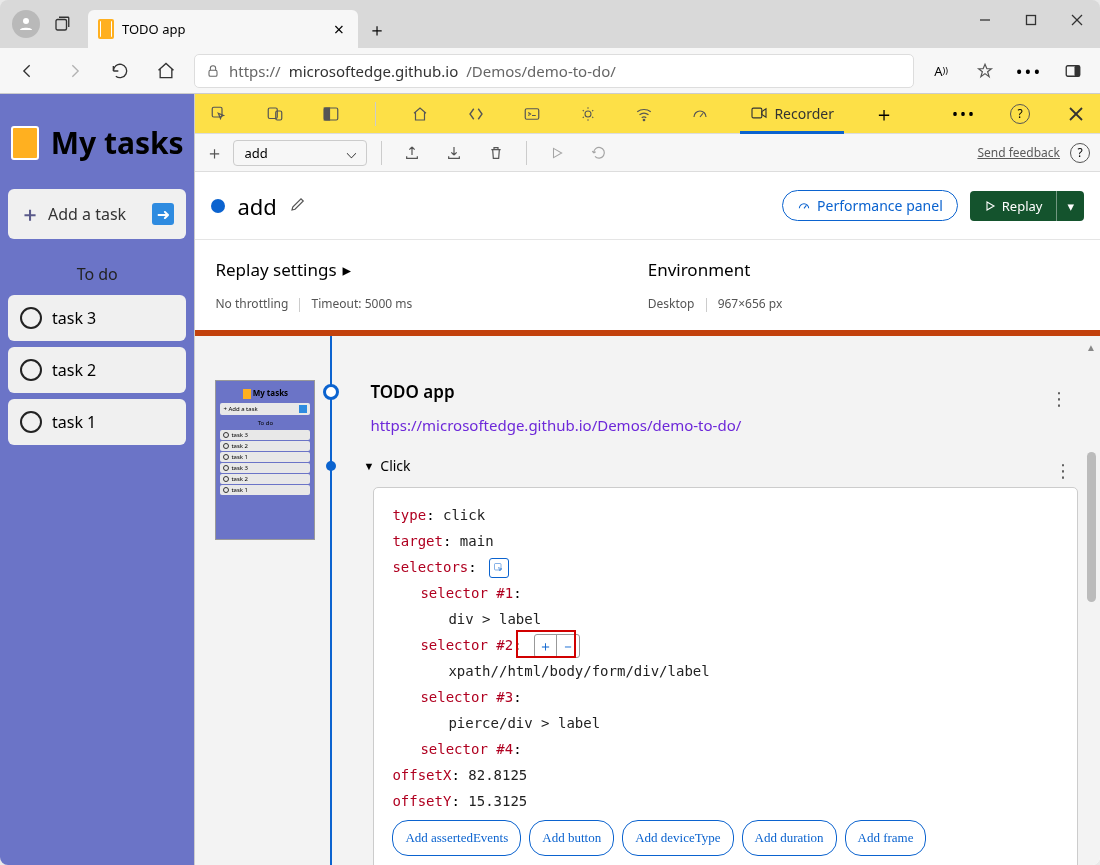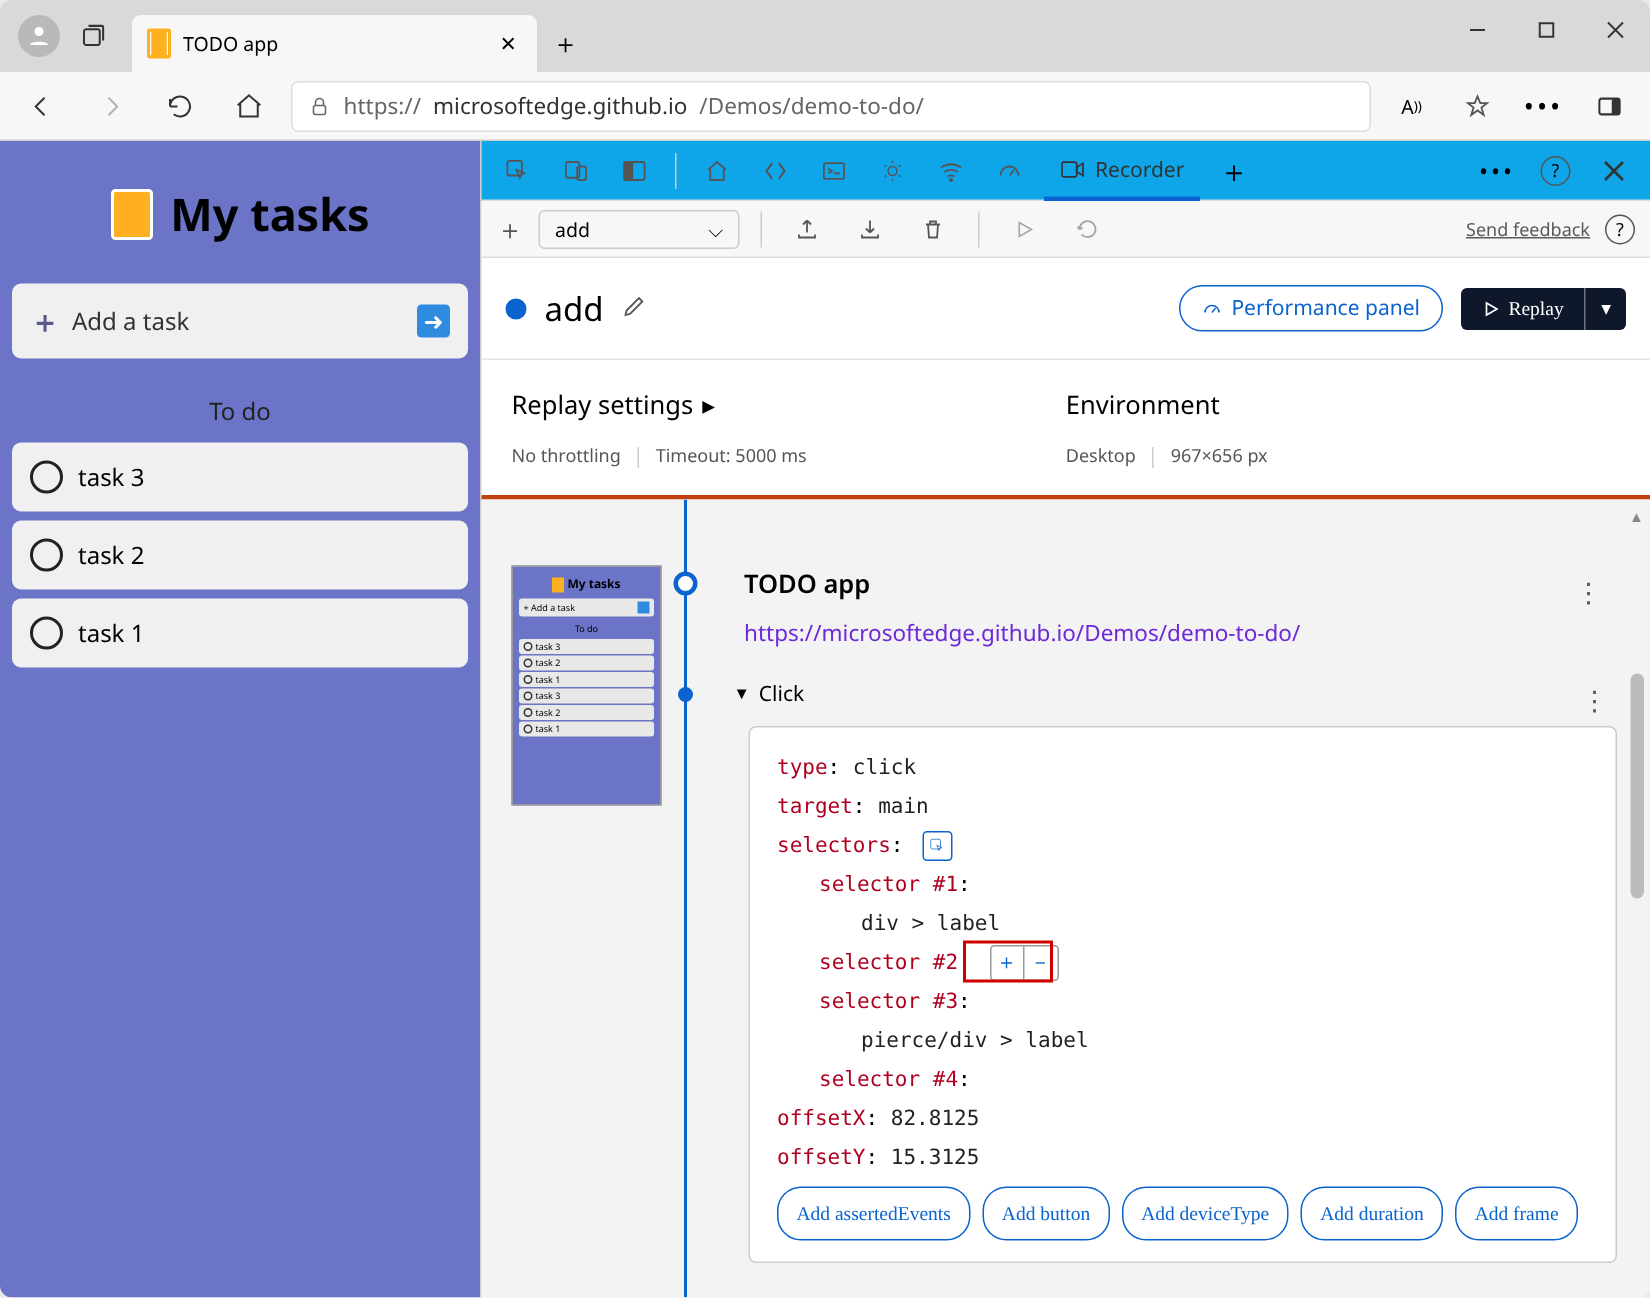--- a/index.html
+++ b/index.html
@@ -34,42 +34,42 @@
 .app-title-icon { width: 28px; height: 34px; background: #ffb020; border-radius: 3px; border: 2px solid #fff; position: relative; }
 .app-title h1 { font-size: 30px; font-weight: 700; color: #000; }
 .add-task { background: #f0f0f0; border-radius: 6px; height: 50px; display: flex; align-items: center; padding: 0 12px; gap: 8px; font-size: 16px; color: #333; margin-bottom: 18px; }
 .add-task .go { margin-left: auto; width:22px; height:22px; background:#2e8be0; border-radius:3px; display:flex; align-items:center; justify-content:center; color:#fff; }
 .todo-hdr { text-align:center; font-size:16px; color:#222; padding: 6px 0 10px 0; }
 .task-item { background:#f0f0f0; border-radius:6px; height:46px; display:flex; align-items:center; padding:0 12px; gap:10px; font-size:16px; margin-bottom:6px; }
 .task-circle { width:22px; height:22px; border:2.5px solid #222; border-radius:50%; }
 
 
 .devtools { flex: 1; background: #fff; display: flex; flex-direction: column; border-left: 1px solid #ccc; position: relative; }
-.dev-tabs { height: 40px; display:flex; align-items:center; padding: 0 8px; gap: 7px; border-bottom:1px solid #ddd; background: #0ea5e9; }
+.dev-tabs { height: 40px; display:flex; align-items:center; padding: 0 8px; gap: 24px; border-bottom:1px solid #ddd; background: #fde047; }
 .dev-tab-icon { width: 32px; height: 32px; display:flex; align-items:center; justify-content:center; }
 .dev-sep { width:1px; height:24px; background:#ccc; margin:0 4px; }
 .recorder-tab { display:flex; align-items:center; gap:6px; padding: 0 10px; height: 38px; border-bottom: 3px solid #0b63cf; font-size:14px; color:#333; margin-top:2px; }
 .dev-tabs .spacer { flex:1; }
 
 .rec-toolbar { height: 38px; display:flex; align-items:center; padding:0 10px; gap:10px; border-bottom:1px solid #ddd; background: #f7f7f7;}
 .rec-select { display:flex; align-items:center; gap:12px; border:1px solid #ccc; border-radius:4px; padding: 3px 10px; font-size:13px; min-width: 134px; justify-content:space-between; }
 .rec-toolbar .spacer { flex:1; }
 .link { color:#5a5a5a; text-decoration: underline; font-size:12px; }
 .help-circle { width:20px; height:20px; border:1.5px solid #555; border-radius:50%; display:flex; align-items:center; justify-content:center; font-size:12px; }
 
 .rec-header { padding: 18px 16px; display:flex; align-items:center; gap:12px; border-bottom:1px solid #e5e5e5; }
 .rec-dot { width:14px; height:14px; background:#0b63cf; border-radius:50%; }
 .rec-name { font-size:22px; }
 .rec-header .spacer { flex:1; }
 .perf-btn { border:1px solid #0b63cf; color:#0b63cf; border-radius:18px; padding: 5px 14px; display:flex; align-items:center; gap:6px; font-size:14px; }
-.replay-btn { background:#0f172a; color:#fff; border-radius:4px; display:flex; align-items:center; overflow:hidden;font-family:Liberation Serif, serif; }
+.replay-btn { background:#14532d; color:#fff; border-radius:4px; display:flex; align-items:center; overflow:hidden; }
 .replay-btn .main { padding: 6px 14px; display:flex; align-items:center; gap:6px; border-right:1px solid rgba(255,255,255,.4); }
 .replay-btn .drop { padding: 6px 10px; }
 
-.settings-row { padding: 18px 20px; display:flex; border-bottom:3px solid #c2410c; }
+.settings-row { padding: 18px 20px; display:flex; border-bottom:6px solid #c2410c; }
 .settings-col { flex:1; }
 .settings-hdr { font-size:17px; display:flex; align-items:center; gap:6px; margin-bottom:14px; }
 .settings-sub { color:#555; font-size:12px; }
 .settings-sub .sep { display:inline-block; width:1px; height:14px; background:#ccc; margin:0 8px; vertical-align:middle; }
 
 .timeline { flex:1; background:#f3f3f3; position:relative; overflow:hidden; }
 .thumb { position:absolute; left:20px; top:44px; width:100px; height:160px; background:#6b74c7; border:1px solid #999; padding:4px; }
 .thumb .tt { font-size:8px; font-weight:bold; color:#000; text-align:center; padding:2px 0; }
 .thumb .tt span { display:inline-block; width:8px; height:10px; background:#ffb020; margin-right:2px; vertical-align:middle; }
 .thumb .tadd { background:#e8e8e8; border-radius:2px; font-size:6px; padding:2px 3px; margin:2px 0; display:flex; justify-content:space-between; }
@@ -426,20 +426,21 @@
           <div class="indent1"><span class="key">selector #1</span>:</div>
           <div class="indent2"><span class="val">div &gt; label</span></div>
           <div class="indent1" style="position:relative">
             <span class="key">selector #2</span>:
             <span class="plusminus">
               <span>＋</span>
               <span>－</span>
             </span>
             <span class="highlight-box" style="left:124px; top:-2px; width:60px; height:28px"></span>
           </div>
+          <div class="indent2"><span class="val">xpath//html/body/form/div/label</span></div>
           <div class="indent1"><span class="key">selector #3</span>:</div>
           <div class="indent2"><span class="val">pierce/div &gt; label</span></div>
           <div class="indent1"><span class="key">selector #4</span>:</div>
           <div><span class="key">offsetX</span>: <span class="val">82.8125</span></div>
           <div><span class="key">offsetY</span>: <span class="val">15.3125</span></div>
           <div class="chip-row">
             <span class="chip">Add assertedEvents</span>
             <span class="chip">Add button</span>
             <span class="chip">Add deviceType</span>
             <span class="chip">Add duration</span>

